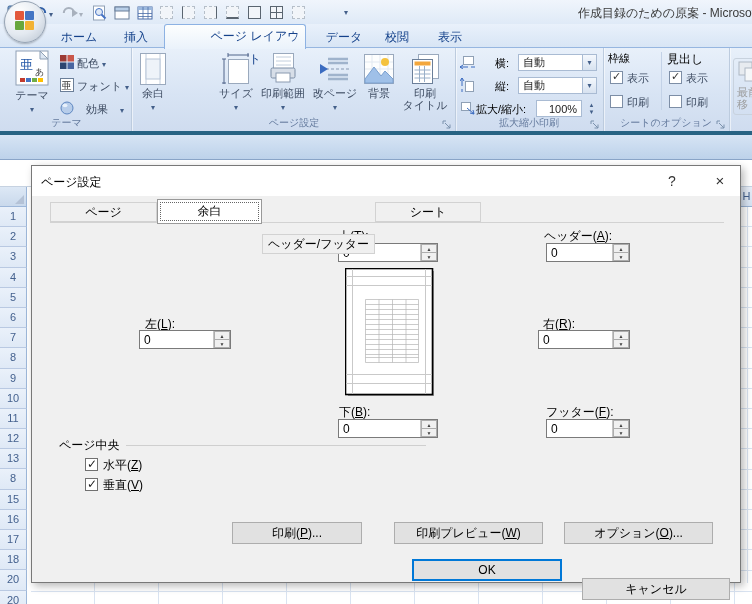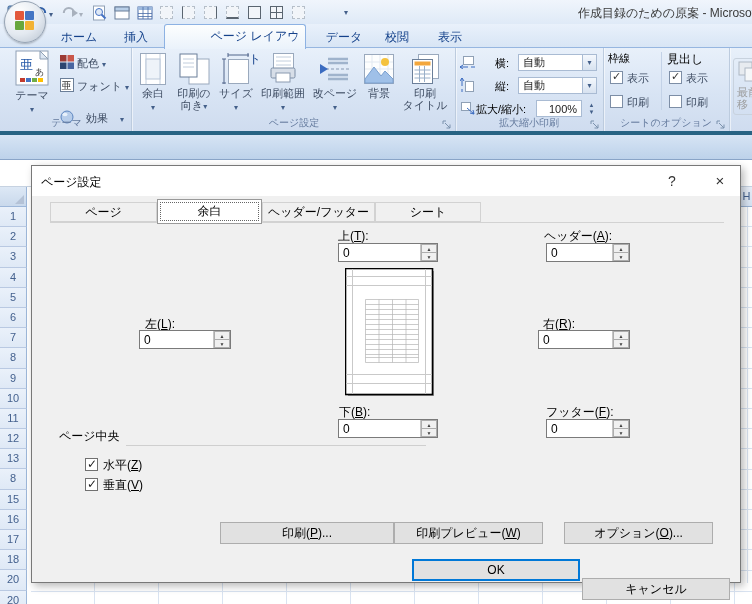--- a/index.html
+++ b/index.html
@@ -188,21 +188,21 @@
       <div class="smallbtn" style="left:58px;top:28px;">
         <span>
           <svg width="14" height="14" viewBox="0 0 14 14">
             <rect x=".5" y=".5" width="13" height="13" fill="#fff" stroke="#6b7f99"></rect>
             <text x="1.5" y="11" font-size="10" fill="#333">亜</text>
           </svg>
         </span>
         <span class="rlabel">フォント</span>
         <span class="arrow-down"></span>
       </div>
-      <div class="smallbtn" style="left:58px;top:60px;gap:12px;">
+      <div class="smallbtn" style="left:58px;top:51px;gap:12px;">
         <span>
           <svg width="14" height="14" viewBox="0 0 14 14">
             <circle cx="7" cy="7" r="6" fill="#b7cdea" stroke="#5d86c0"></circle>
             <ellipse cx="5" cy="4.5" rx="2.5" ry="1.8" fill="#e8f1fb"></ellipse>
           </svg>
         </span>
         <span class="rlabel">効果</span>
         <span class="arrow-down"></span>
       </div>
       <div class="rgroup-label">テーマ</div>
@@ -212,31 +212,20 @@
       <div class="rbtn" style="left:2px;width:36px;">
         <span class="icon-slot">
           <svg width="26" height="32" viewBox="0 0 26 32">
             <rect x=".5" y=".5" width="25" height="31" fill="#fff" stroke="#9aa9bd"></rect>
             <path d="M6 1v30M20 1v30" stroke="#c2cedd"></path>
             <rect x="6" y="6" width="14" height="20" fill="#eef3f9" stroke="#b8c6d8"></rect>
           </svg>
         </span>
         <span class="rlabel">余白</span>
         <span class="arrow-down"></span>
-      </div>
-      <div class="rbtn" style="left:38px;width:46px;">
-        <span class="icon-slot">
-          <svg width="34" height="32" viewBox="0 0 34 32">
-            <rect x="12" y="6" width="20" height="25" fill="#fff" stroke="#9aa9bd"></rect>
-            <rect x="3" y="1" width="17" height="23" fill="#fff" stroke="#6b7f99"></rect>
-            <path d="M6 6h11M6 10h11M6 14h11" stroke="#c2cedd"></path>
-          </svg>
-        </span>
-        <span class="rlabel">印刷の</span>
-        <span class="rlabel"><span>向き</span><span class="arrow-down"></span></span>
       </div>
       <div class="rbtn" style="left:84px;width:38px;">
         <span class="icon-slot">
           <svg width="28" height="32" viewBox="0 0 28 32">
             <rect x="6.5" y="6.5" width="20" height="24" fill="#fff" stroke="#9aa9bd"></rect>
             <path d="M6 2h21M2 6v25M6 0v4M26 0v4M0 6h4M0 30h4" stroke="#51658a"></path>
           </svg>
         </span>
         <span class="rlabel">サイズ</span>
         <span class="arrow-down"></span>
@@ -471,21 +460,21 @@
 
   <div class="abs dialog">
     <div class="dlg-titlebar"></div>
     <div class="dlg-title">ページ設定</div>
     <div class="dlg-help">?</div>
     <div class="dlg-close">×</div>
 
     <div class="dtab-line"></div>
     <div class="dtab" style="left:18px;width:107px;">ページ</div>
     <div class="dtab active" style="left:125px;width:105px;">余白</div>
-    <div class="dtab" style="left:230px;width:113px;">ヘッダー/フッター</div>
+    <div class="dtab" style="left:230px;width:113px;margin-top:32px;">ヘッダー/フッター</div>
     <div class="dtab" style="left:343px;width:106px;">シート</div>
 
     <span class="flabel" style="left:306px;top:62px;">上(<u>T</u>):</span>
     <div class="spinfield" style="left:306px;top:77px;width:100px;">
       <span class="spinval">0</span>
       <span class="spinbtns">
           <span class="spinbtn up"></span>
           <span class="spinbtn dn"></span>
         </span>
     </div>
@@ -539,27 +528,27 @@
     </div>
     <span class="flabel" style="left:514px;top:238px;">フッター(<u>F</u>):</span>
     <div class="spinfield" style="left:514px;top:253px;width:84px;">
       <span class="spinval">0</span>
       <span class="spinbtns">
           <span class="spinbtn up"></span>
           <span class="spinbtn dn"></span>
         </span>
     </div>
 
-    <span class="flabel" style="left:27px;top:262px;">ページ中央</span>
+    <span class="flabel" style="left:27px;top:271px;">ページ中央</span>
     <div class="groupline" style="left:94px;top:279px;width:300px;"></div>
     <span class="dcb checked" style="left:53px;top:292px;"></span>
     <span class="flabel" style="left:71px;top:291px;">水平(<u>Z</u>)</span>
     <span class="dcb checked" style="left:53px;top:312px;"></span>
     <span class="flabel" style="left:71px;top:311px;">垂直(<u>V</u>)</span>
 
-    <div class="dbtn" style="left:188px;top:356px;width:174px;">印刷(<u>P</u>)...</div>
+    <div class="dbtn" style="left:200px;top:356px;width:130px;">印刷(<u>P</u>)...</div>
     <div class="dbtn" style="left:362px;top:356px;width:149px;">印刷プレビュー(<u>W</u>)</div>
     <div class="dbtn" style="left:532px;top:356px;width:149px;">オプション(<u>O</u>)...</div>
-    <div class="dbtn default" style="left:380px;top:393px;width:168px;">OK</div>
+    <div class="dbtn default" style="left:380px;top:393px;width:150px;">OK</div>
     <div class="dbtn" style="left:550px;top:412px;width:148px;">キャンセル</div>
   </div>
 
 </div>
 
 </body></html>

